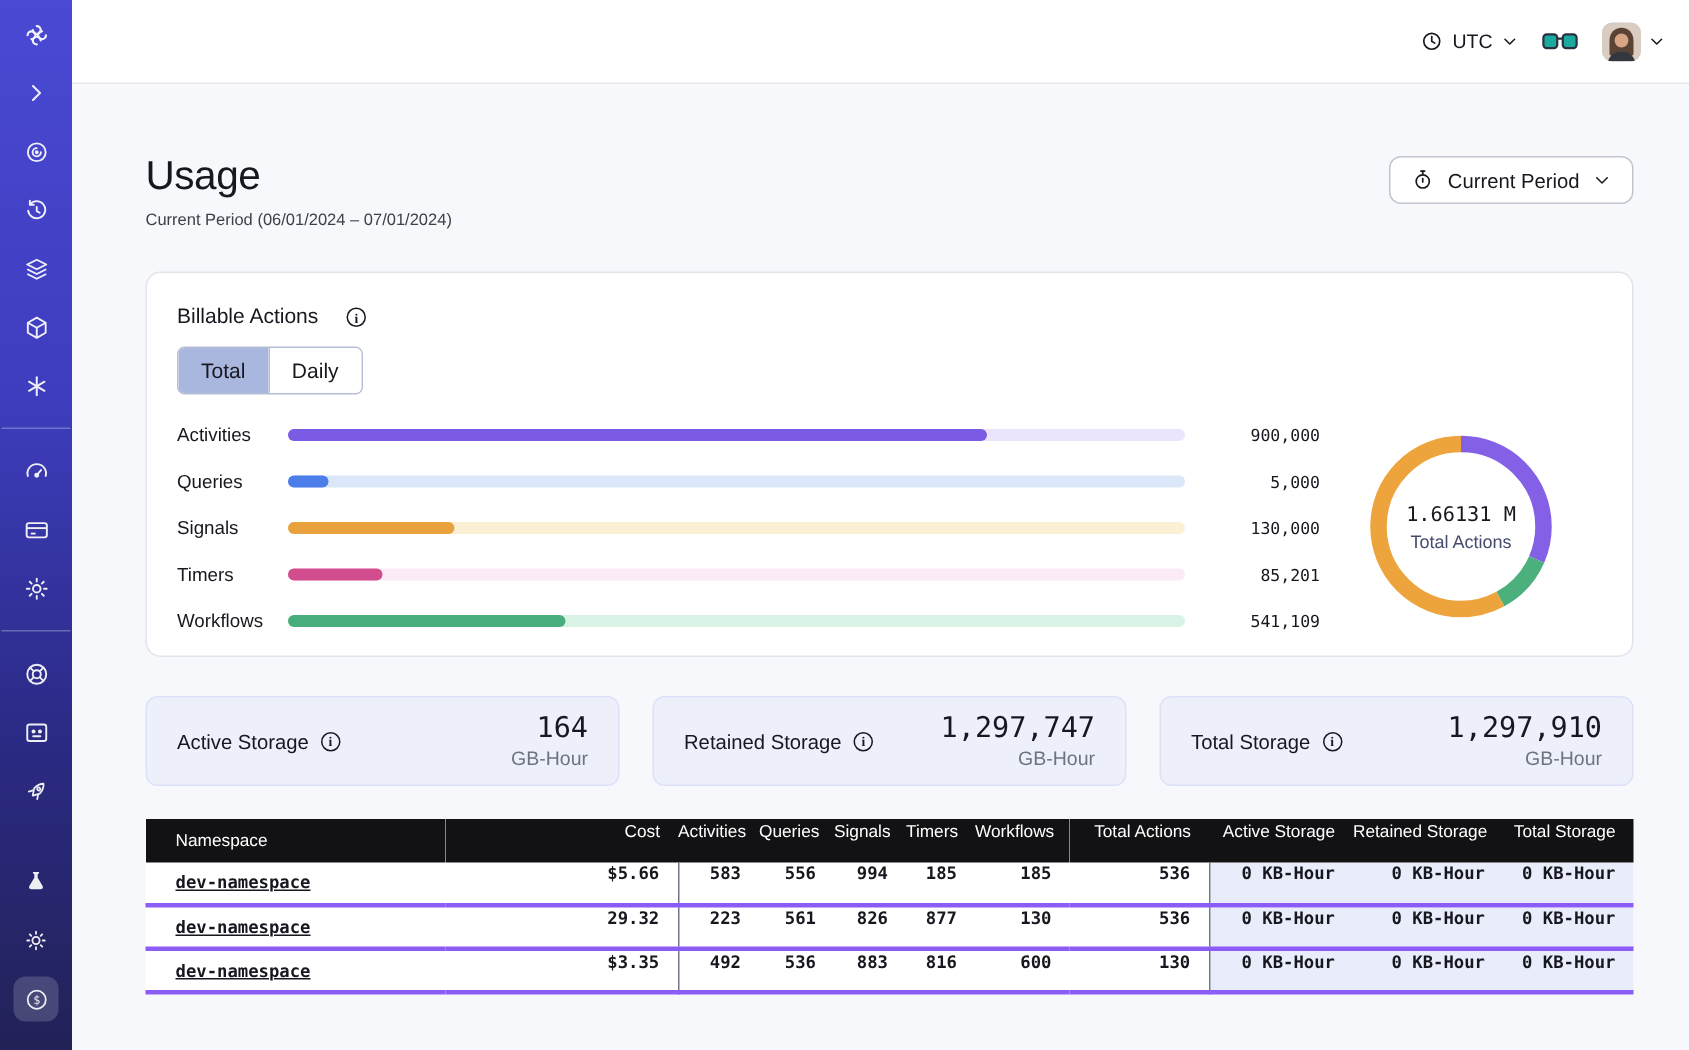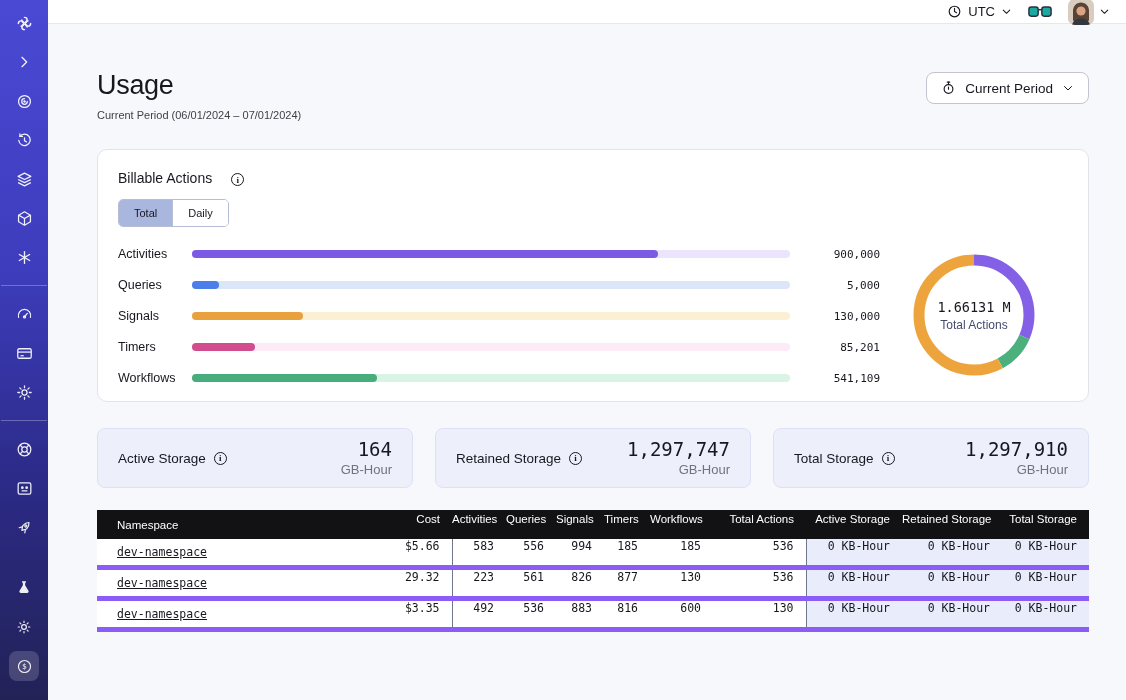--- a/index.html
+++ b/index.html
@@ -15,21 +15,21 @@
     display:flex; flex-direction:column; align-items:center; padding:8px 0 10px; }
   .side-icon { width:30px; height:30px; display:flex; align-items:center; justify-content:center;
     color:#ffffff; opacity:.92; margin-bottom:9px; border-radius:8px; cursor:pointer; flex-shrink:0; }
   .side-icon svg { display:block; }
   .side-divider { width:46px; height:1px; background:rgba(255,255,255,.28); margin:4px 0 13px; flex-shrink:0; }
   .side-bottom { margin-top:auto; display:flex; flex-direction:column; align-items:center; }
   .side-icon.selected { background:rgba(255,255,255,.18); }
 
   
   .main { flex:1; display:flex; flex-direction:column; background:#f7f8fb; min-width:0; }
-  .topbar { height:24px; background:#fff; border-bottom:1px solid #e7e7ee;
+  .topbar { height:56px; background:#fff; border-bottom:1px solid #e7e7ee;
     display:flex; align-items:center; justify-content:flex-end; gap:16px; padding-right:16px; flex-shrink:0; }
   .tz { display:flex; align-items:center; gap:6px; font-size:13px; color:#17171f; cursor:pointer; }
   .avatar-wrap { display:flex; align-items:center; gap:5px; cursor:pointer; }
   .avatar { width:26px; height:26px; border-radius:7px; overflow:hidden; background:linear-gradient(150deg,#cfc6e6,#efe2d2); }
 
   
   .content { padding:46px 37px 0 49px; }
   .page-head { display:flex; justify-content:space-between; align-items:flex-start; }
   .page-title { font-size:27px; font-weight:500; letter-spacing:-.3px; color:#17171f; }
   .page-sub { font-size:11px; color:#3f3f46; margin-top:8px; }
@@ -40,21 +40,21 @@
     padding:13px 16px; font-size:13px; color:#17171f; display:flex; align-items:center; gap:8px; }
 
   .info-i { display:inline-flex; align-items:center; justify-content:center; width:13px; height:13px;
     border:1.3px solid #17171f; border-radius:50%; font-size:9px; font-weight:600; font-style:normal; flex-shrink:0; }
   .info-i::after { content:"i"; font-family:"Liberation Serif",serif; }
 
   
   .card { margin-top:28px; background:#fff; border:1px solid #e3e3ec; border-radius:10px; padding:20px 20px 16px; }
   .card-title-row { display:flex; align-items:flex-end; gap:19px; font-size:14px; color:#17171f; }
   .seg-ctrl { display:inline-flex; margin-top:13px; border:1px solid #b5bed4; border-radius:5px; overflow:hidden; }
-  .seg { padding:7px 15px; font-size:11px; background:#fff; color:#17171f; cursor:pointer; border:none; }
+  .seg { padding:7px 15px; font-size:14px; background:#fff; color:#17171f; cursor:pointer; border:none; }
   .seg.active { background:#a9b6dd; }
   .seg + .seg { border-left:1px solid #b5bed4; }
 
   .chart-area { display:flex; margin-top:18px; align-items:center; }
   .bars { flex:1; display:flex; flex-direction:column; gap:17px; padding-top:2px; }
   .bar-row { display:flex; align-items:center; }
   .bar-label { width:64px; font-size:12.5px; color:#17171f; flex-shrink:0; }
   .bar-track { flex:1; height:8px; border-radius:4px; margin:0 14px 0 10px; position:relative; }
   .bar-fill { position:absolute; left:0; top:0; height:8px; border-radius:4px; }
   .bar-value { width:76px; text-align:right; font-size:11px; color:#17171f; flex-shrink:0; }
@@ -75,21 +75,21 @@
   .storage-val { font-size:19px; color:#17171f; line-height:1.1; }
   .storage-unit { font-size:13px; color:#6e7380; margin-top:2px; }
 
   
   .usage-table-wrap { margin-top:22px; }
   table { border-collapse:collapse; table-layout:fixed; width:992px; background:#fff; }
   thead th { background:#121214; color:#fff; font-size:11.5px; font-weight:500; height:29px; white-space:nowrap; }
   th, td { text-align:right; padding:0 12px 12px 0; overflow:hidden; }
   th.c-namespace, td.c-namespace { text-align:left; padding:0 0 0 20px; }
   tbody td { height:28px; font-size:11.5px; color:#17171f; white-space:nowrap; }
-  tbody tr { border-bottom:5px solid #8b5cf6; }
+  tbody tr { border-bottom:3px solid #8b5cf6;font-weight:bold; }
   td.group-a, th.group-a { border-left:1px solid #70768c; }
   td.group-b, th.group-b { border-left:1px solid #70768c; }
   thead th.group-a, thead th.group-b { border-left:none; }
   td.storage-cell { background:#e9edfb; }
   .ns-link { text-decoration:underline; color:#17171f; cursor:pointer; }
 </style>
 </head>
 <body>
 
 <div class="app">

